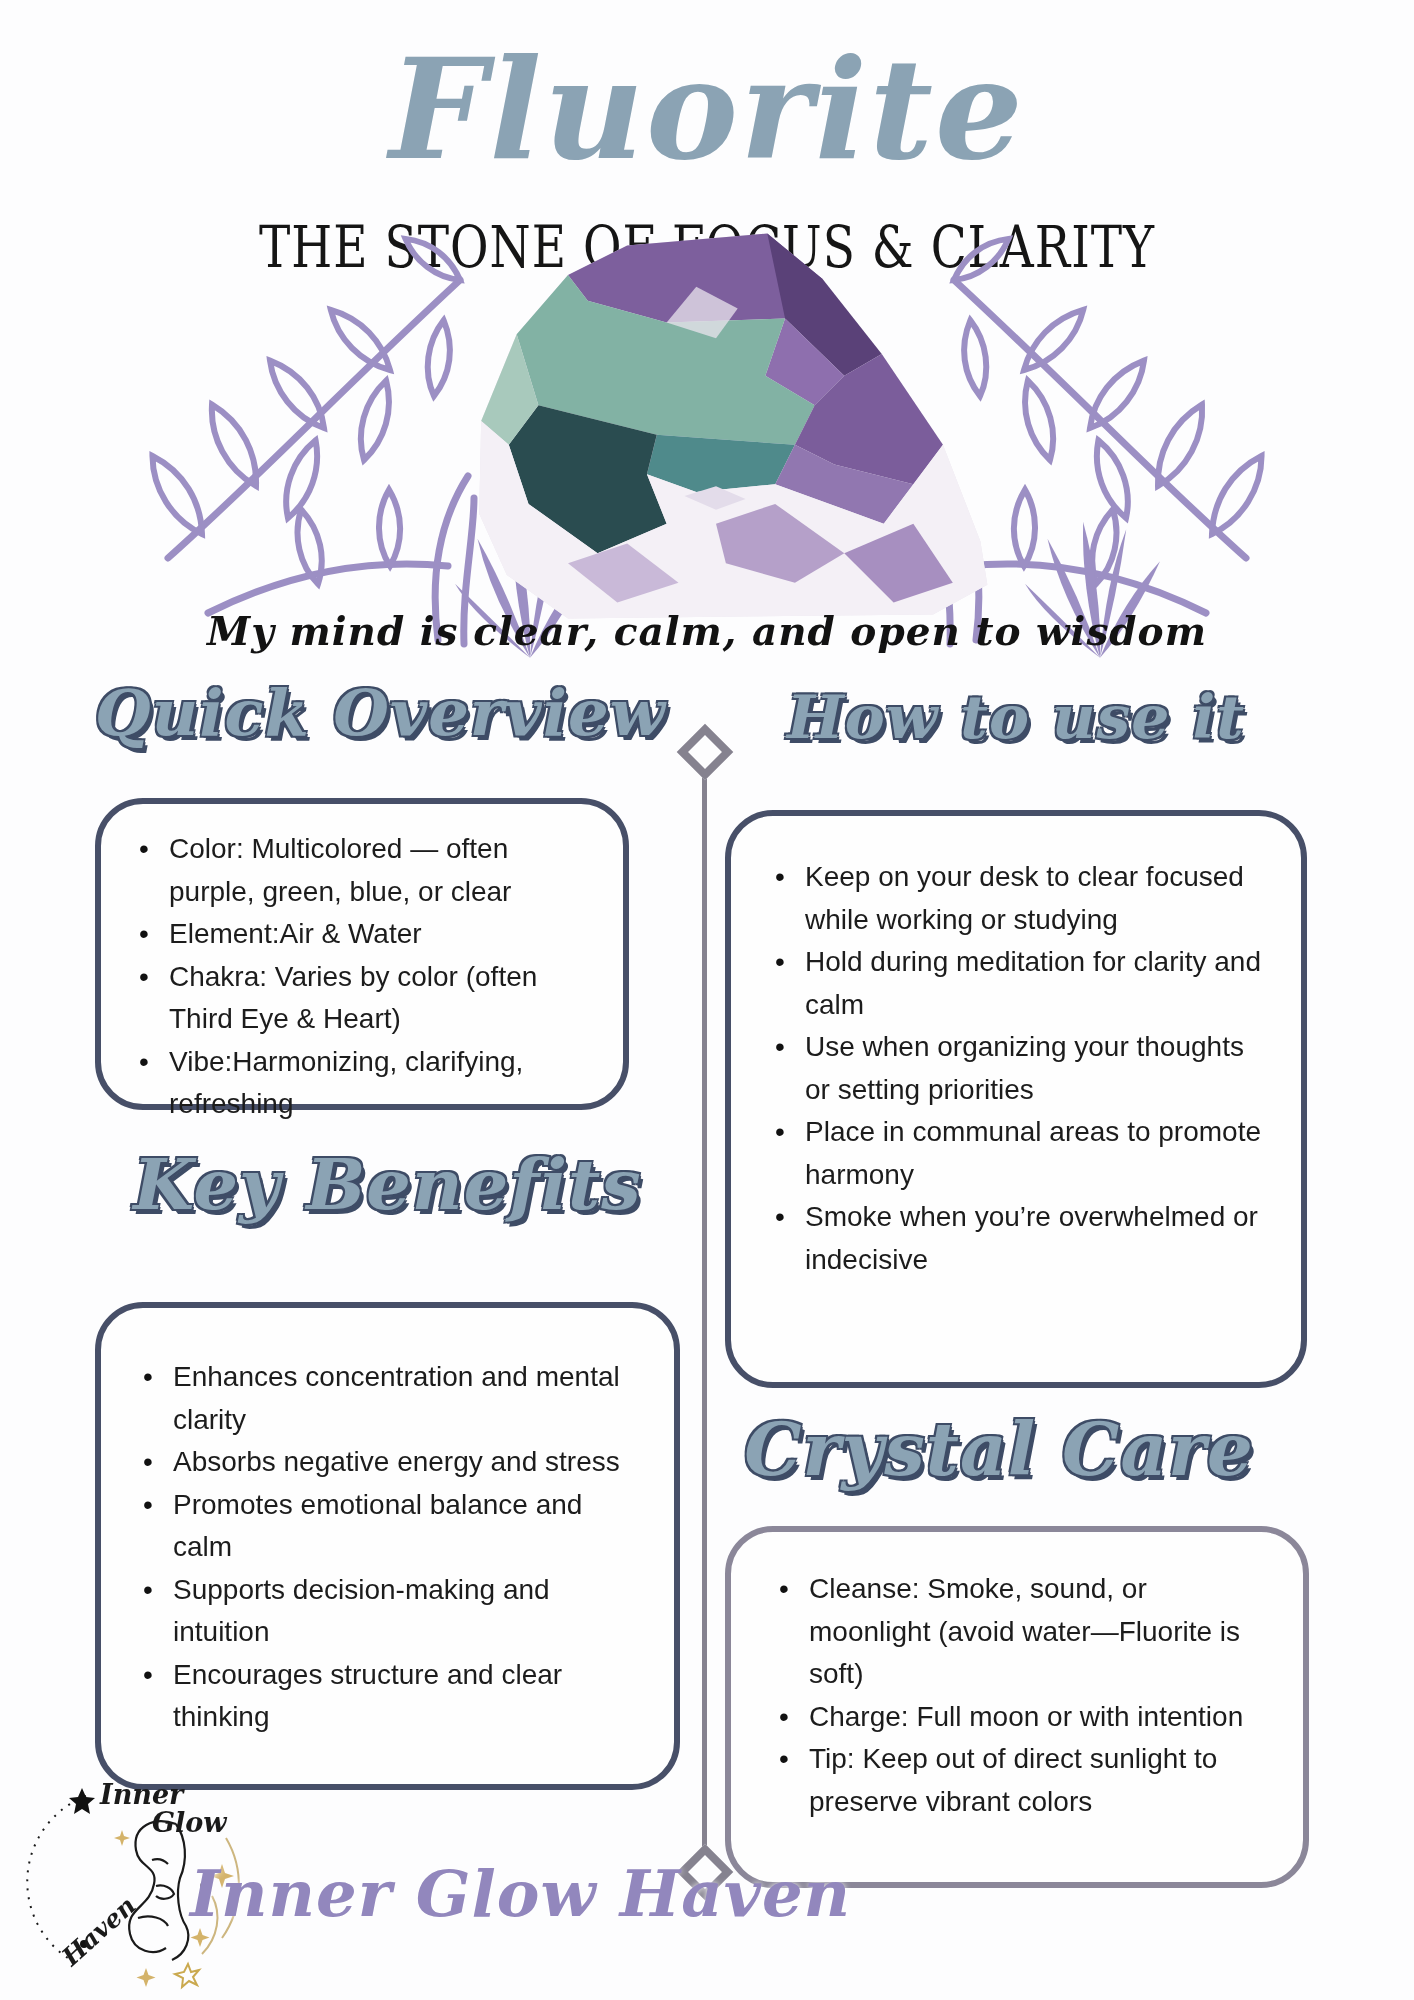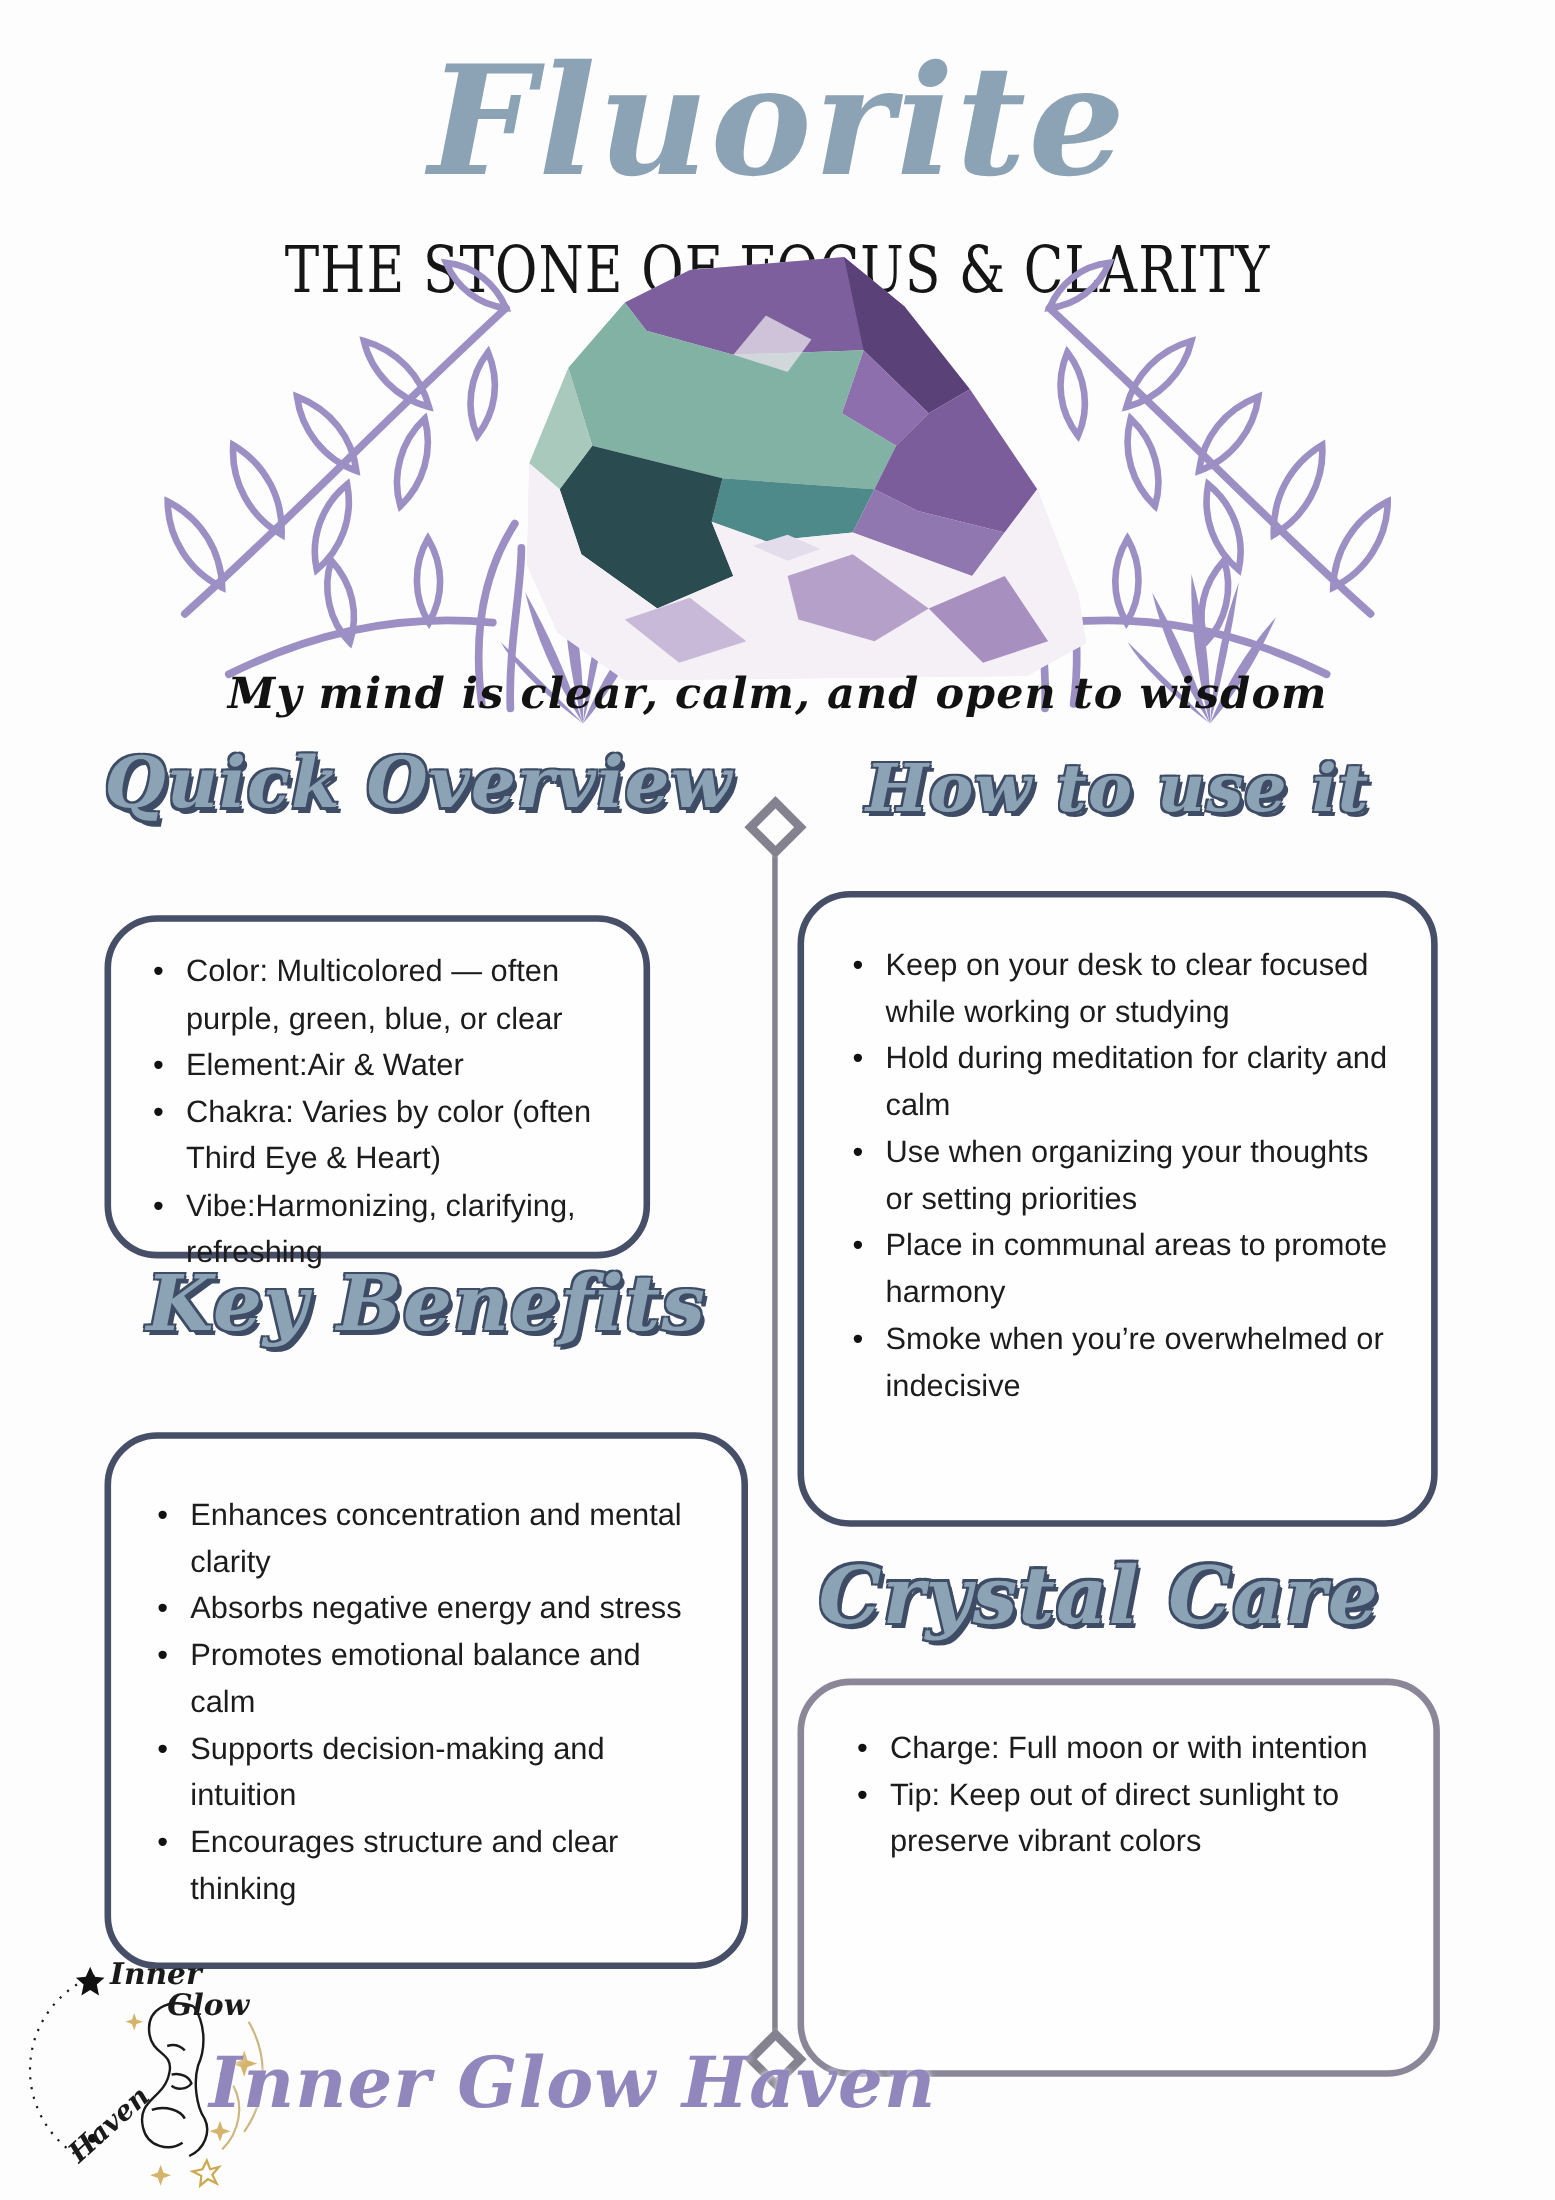--- a/index.html
+++ b/index.html
@@ -53,21 +53,21 @@
   .h-htu{left:725px;top:684px;width:582px;font-size:60px;}
   .h-kb{left:95px;top:1146px;width:585px;font-size:70px;}
   .h-cc{left:707px;top:1410px;width:584px;font-size:72px;}
 
   
   .card{
     border:6px solid #474f68;border-radius:48px;background:#fefefe;
     box-sizing:border-box;
   }
   .card-lavender{border-color:#8b8799;}
-  .box-qo{left:95px;top:832px;width:496px;height:312px;padding:24px 26px 10px 24px;}
+  .box-qo{left:95px;top:798px;width:534px;height:312px;padding:24px 26px 10px 24px;}
   .box-htu{left:725px;top:810px;width:582px;height:578px;padding:40px 26px 10px 30px;}
   .box-kb{left:95px;top:1302px;width:585px;height:488px;padding:48px 24px 10px 28px;}
   .box-cc{left:725px;top:1526px;width:584px;height:362px;padding:36px 26px 10px 34px;}
 
   ul.bullets{
     margin:0;padding:0 0 0 44px;list-style:none;
     font-size:28px;line-height:1.52;color:#1c1c1c;
   }
   ul.bullets li{position:relative;}
   ul.bullets li::before{
@@ -216,20 +216,21 @@
       <li>Absorbs negative energy and stress</li>
       <li>Promotes emotional balance and calm</li>
       <li>Supports decision-making and intuition</li>
       <li>Encourages structure and clear thinking</li>
     </ul>
 </div>
 
 <div class="abs script-heading h-cc">Crystal Care</div>
 <div class="abs card card-lavender box-cc">
   <ul class="bullets">
+      <li>Cleanse: Smoke, sound, or moonlight (avoid water—Fluorite is soft)</li>
       <li>Charge: Full moon or with intention</li>
       <li>Tip: Keep out of direct sunlight to preserve vibrant colors</li>
     </ul>
 </div>
 
 <div class="abs divider-line"></div>
 <div class="abs diamond diamond-top"></div>
 <div class="abs diamond diamond-bottom"></div>
 
 <svg class="abs logo" viewBox="0 0 290 232">

